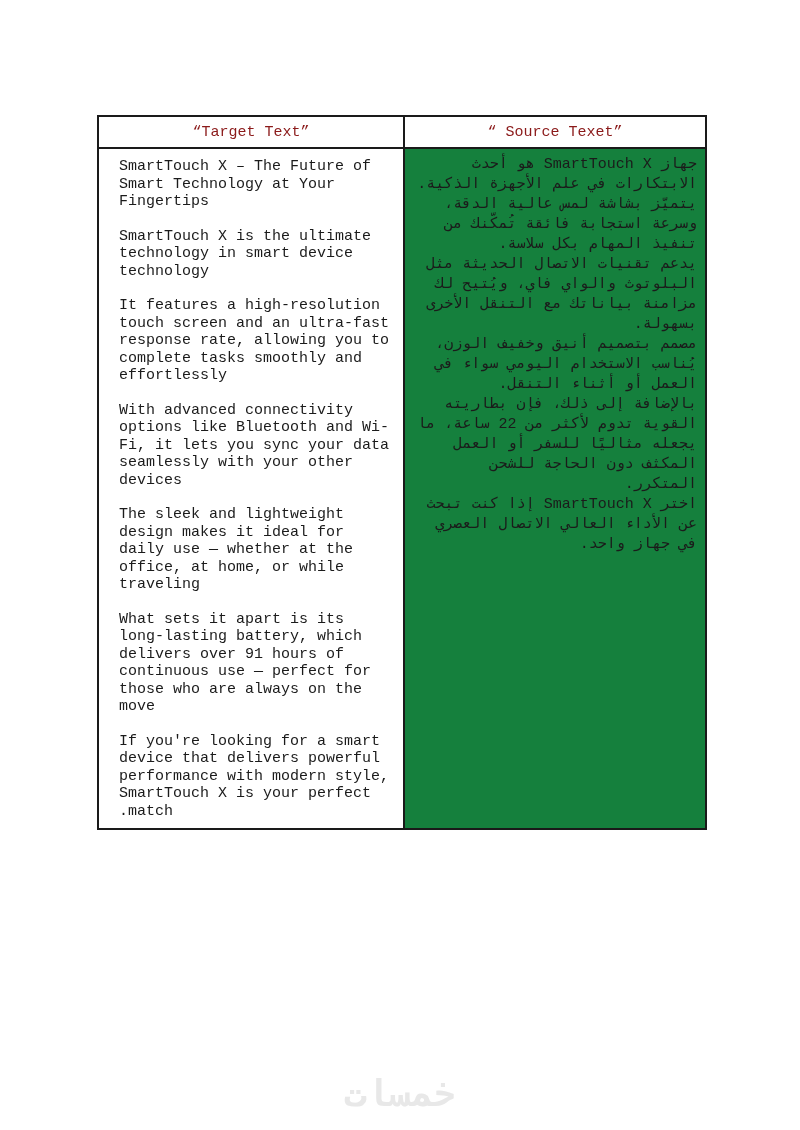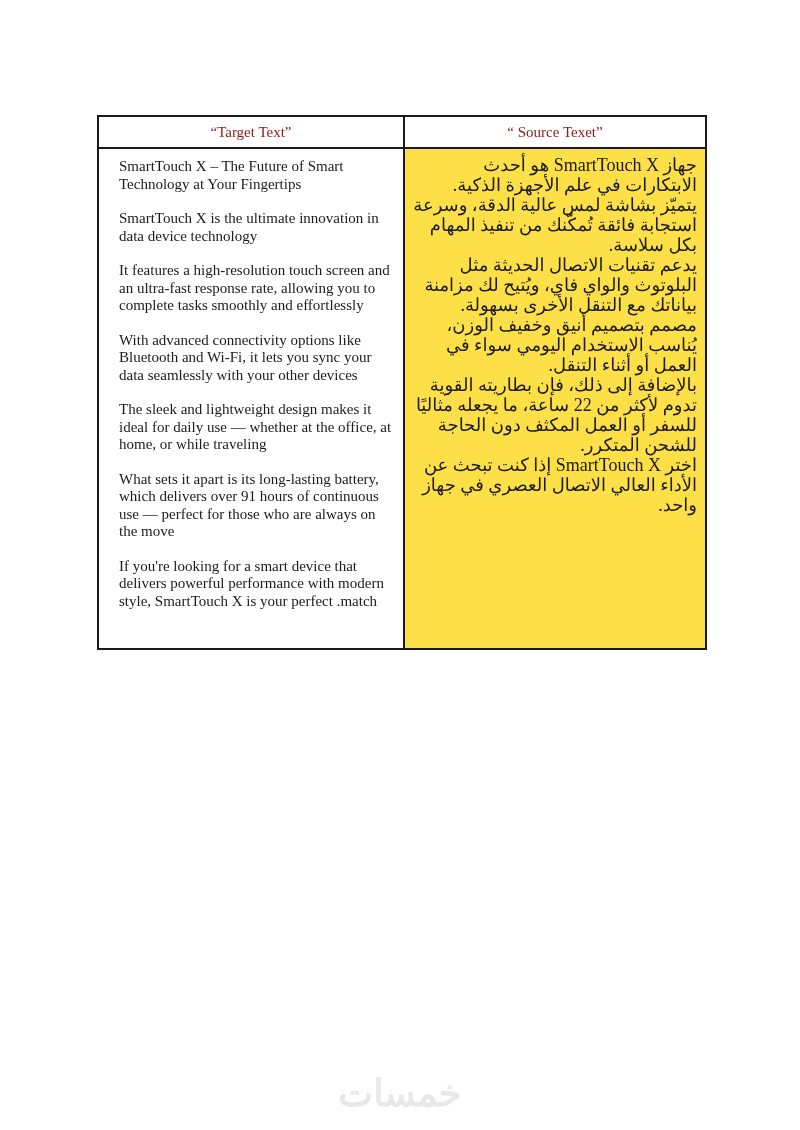--- a/index.html
+++ b/index.html
@@ -1,21 +1,21 @@
 <!DOCTYPE html>
 <html><head>
 <meta charset="utf-8">
 <style>
   html, body { margin: 0; padding: 0; background: #ffffff; }
   .sheet {
     position: relative;
     width: 800px;
     height: 1130px;
     background: #ffffff;
-    font-family: Liberation Serif, serif;
+    font-family: Liberation Mono, monospace;
     overflow: hidden;
   }
   .t-table {
     position: absolute;
     left: 97px;
     top: 115px;
     width: 604px;
     border-collapse: collapse;
     table-layout: fixed;
   }
@@ -42,24 +42,24 @@
     height: 482px;
     background: #ffffff;
   }
   .td-target p { margin: 0 0 17px 11px; }
   .td-target p:last-child { margin-bottom: 0; }
   .td-source {
     vertical-align: top;
     padding: 6px 8px 8px 8px;
     direction: rtl;
     text-align: right;
-    font-size: 18px;
+    font-size: 15px;
     line-height: 20px;
     color: #1b1b1b;
-    background: #fde047;
+    background: #15803d;
   }
   .td-source p { margin: 0; }
   .watermark {
     position: absolute;
     left: 0;
     width: 800px;
     top: 1072px;
     text-align: center;
     font-size: 37px;
     font-weight: bold;
@@ -78,21 +78,21 @@
     <thead>
       <tr>
         <th class="th-target">“Target Text”</th>
         <th class="th-source">“ Source Texet”</th>
       </tr>
     </thead>
     <tbody>
       <tr>
         <td class="td-target">
           <p>SmartTouch X – The Future of Smart Technology at Your Fingertips</p>
-          <p>SmartTouch X is the ultimate innovation in data device technology</p>
+          <p>SmartTouch X is the ultimate technology in smart device technology</p>
           <p>It features a high-resolution touch screen and an ultra-fast response rate, allowing you to complete tasks smoothly and effortlessly</p>
           <p>With advanced connectivity options like Bluetooth and Wi-Fi, it lets you sync your data seamlessly with your other devices</p>
           <p>The sleek and lightweight design makes it ideal for daily use — whether at the office, at home, or while traveling</p>
           <p>What sets it apart is its long-lasting battery, which delivers over 91 hours of continuous use — perfect for those who are always on the move</p>
           <p>If you're looking for a smart device that delivers powerful performance with modern style, SmartTouch X is your perfect .match</p>
         </td>
         <td class="td-source">
           <p>جهاز SmartTouch X هو أحدث الابتكارات في علم الأجهزة الذكية. يتميّز بشاشة لمس عالية الدقة، وسرعة استجابة فائقة تُمكّنك من تنفيذ المهام بكل سلاسة.</p>
           <p>يدعم تقنيات الاتصال الحديثة مثل البلوتوث والواي فاي، ويُتيح لك مزامنة بياناتك مع التنقل الأخرى بسهولة.</p>
           <p>مصمم بتصميم أنيق وخفيف الوزن، يُناسب الاستخدام اليومي سواء في العمل أو أثناء التنقل.</p>

